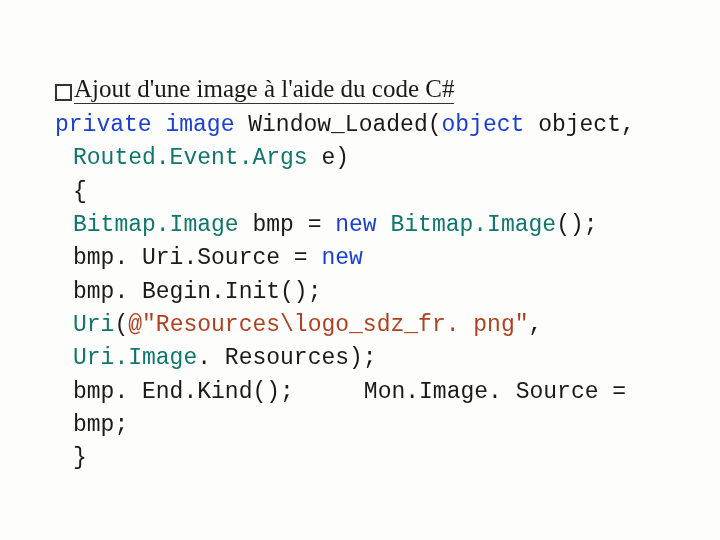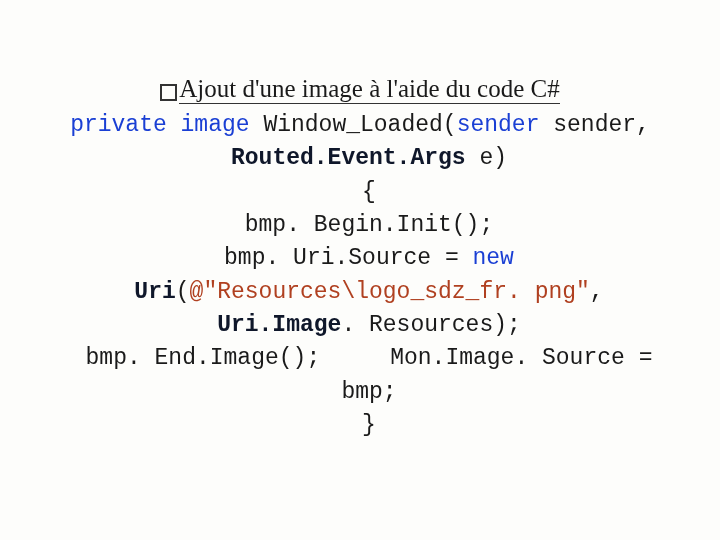--- a/index.html
+++ b/index.html
@@ -29,21 +29,20 @@
   .curve.c1 { top: -190px; height: 220px; border-color: #8a5fa8; border-top-width: 3px; }
   .curve.c2 { top: -183px; height: 220px; border-color: #6fb3d9; border-top-width: 2px; }
   .curve.c3 { top: -176px; height: 220px; border-color: #4a7fb8; border-top-width: 2px; }
   .curve.c4 { top: -169px; height: 220px; border-color: #3a6aa8; border-top-width: 1.5px; }
 
   .content {
     position: absolute;
     top: 75px;
     left: 55px;
     right: 55px;
-    text-align: center;
   }
 
   .heading {
     font-family: Georgia, 'Times New Roman', serif;
     font-size: 25px;
     color: #1a1a1a;
     margin-bottom: 6px;
   }
   .bullet-box {
     display: inline-block;
@@ -61,21 +60,21 @@
   }
 
   .code {
     font-family: Consolas, 'Courier New', monospace;
     font-size: 23px;
     line-height: 1.45;
     color: #1a1a1a;
   }
   .code .indent { padding-left: 18px; display: block; }
   .kw-blue { color: #1a3fd4; margin-top: 43px; }
-  .kw-teal { color: #0f172a; font-weight: bold; }
+  .kw-teal { color: #0f766e; }
   .str { color: #b04020; }
   .gap { display: inline-block; width: 70px; }
 </style>
 </head>
 <body>
 
 <div class="top-border">
   <div class="curve c1"></div>
   <div class="curve c2"></div>
   <div class="curve c3"></div>
@@ -85,32 +84,35 @@
 <div class="content">
 
   <div class="heading">
     <span class="bullet-box"></span><span class="underline">Ajout d'une image à l'aide du code C#</span>
   </div>
 
   <div class="code">
     <div>
       <span class="kw-blue">private</span>
       <span> </span>
-      <span class="kw-blue">image</span><span> Window_Loaded(</span><span class="kw-blue">sender</span><span> sender, </span>
+      <span class="kw-blue">image</span><span> Window_Loaded(</span><span class="kw-blue">object</span><span> object, </span>
     </div>
     <span class="indent">
       <span class="kw-teal">Routed.Event.Args</span><span> e)</span>
     </span>
     <span class="indent">{</span>
-    <span class="indent">bmp. Begin.Init();</span>
+    <span class="indent">
+      <span class="kw-teal">Bitmap.Image</span><span> bmp = </span><span class="kw-blue">new</span><span class="kw-teal"> Bitmap.Image</span><span>();</span>
+    </span>
     <span class="indent">
       <span>bmp. Uri.Source = </span><span class="kw-blue">new</span>
     </span>
+    <span class="indent">bmp. Begin.Init();</span>
     <span class="indent">
       <span class="kw-teal">Uri</span><span>(</span><span class="str">@"Resources\logo_sdz_fr. png"</span><span>, </span><span class="kw-teal">Uri.Image</span><span>. Resources);</span>
     </span>
     <span class="indent">
-      <span>bmp. End.Image();</span><span class="gap"></span><span>Mon.Image. Source = bmp;</span>
+      <span>bmp. End.Kind();</span><span class="gap"></span><span>Mon.Image. Source = bmp;</span>
     </span>
     <span class="indent">}</span>
   </div>
 
 </div>
 
 </body></html>

